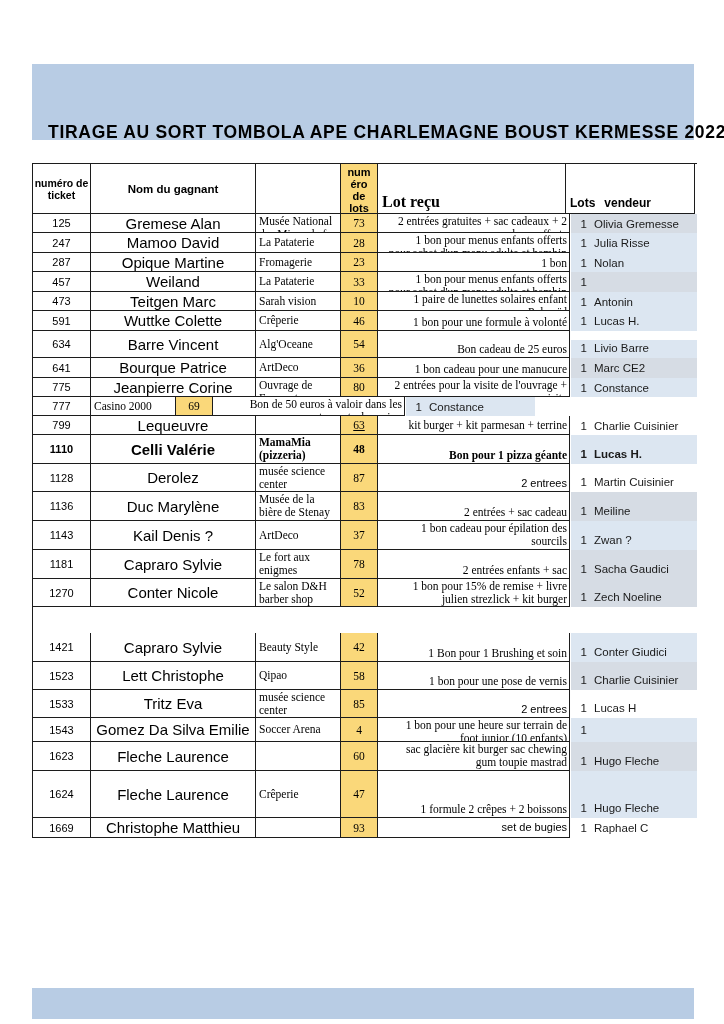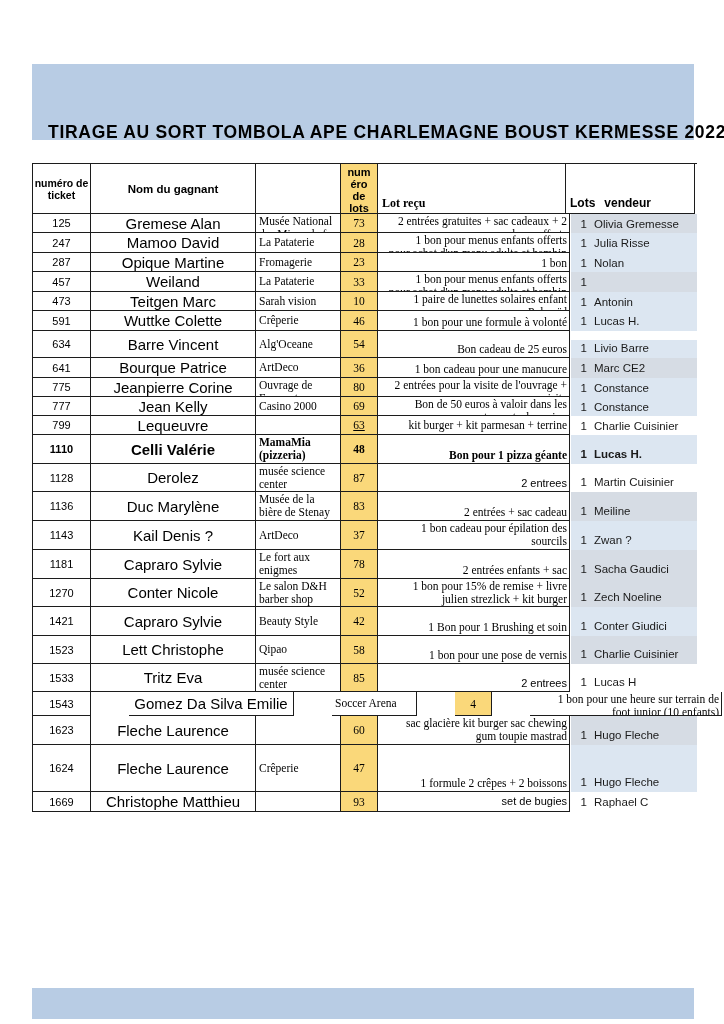--- a/index.html
+++ b/index.html
@@ -42,21 +42,21 @@
   .c-vendor.low{align-items:flex-end;padding-bottom:4px;box-sizing:border-box;}
   .v-count{flex:none;width:16px;text-align:right;margin-right:7px;}
   .underline{text-decoration:underline;}
   
   #hdr{height:50px;}
   #hdr .c{display:flex;}
   .h-ticket{width:58px;font-size:10.5px;font-weight:bold;text-align:center;align-items:center;justify-content:center;line-height:12px;}
   .h-name{width:165px;font-size:11.5px;font-weight:bold;text-align:center;align-items:center;justify-content:center;}
   .h-biz{width:85px;}
   .h-lotno{width:37px;background:#fad87a;font-size:11px;font-weight:bold;text-align:center;line-height:12px;align-items:flex-start;justify-content:center;padding-top:2px;box-sizing:border-box;}
-  .h-lot{width:188px;font-family:"Liberation Serif",serif;font-size:12px;font-weight:bold;align-items:flex-end;padding:0 0 2px 4px;box-sizing:border-box;}
+  .h-lot{width:188px;font-family:"Liberation Serif",serif;font-size:16px;font-weight:bold;align-items:flex-end;padding:0 0 2px 4px;box-sizing:border-box;}
   .h-vendor{width:129px;font-size:12px;font-weight:bold;align-items:flex-end;padding:0 0 3px 4px;box-sizing:border-box;}
   .h-vendor .gap{display:inline-block;width:9px;}
 </style>
 </head>
 <body>
 
 <div class="band" id="top-band"></div>
 <div class="band" id="bottom-band"></div>
 
 <div id="main-title">TIRAGE AU SORT TOMBOLA APE CHARLEMAGNE BOUST KERMESSE 2022</div>
@@ -235,21 +235,20 @@
           <span>2 entrées pour la visite de l'ouvrage +</span>
           <span>visite</span>
         </div>
         <div class="c-vendor" style="background: rgb(220, 230, 241);">
           <span class="v-count">1</span>
           <span>Constance</span>
         </div>
       </div>
       <div class="row" style="height: 19px;">
         <div class="c c-ticket">777</div>
-        <div class="c c-name">Jean Kelly</div>
         <div class="c c-biz">
           <span>Casino 2000</span>
         </div>
         <div class="c c-lotno">
           <span>69</span>
         </div>
         <div class="c c-lot top">
           <span>Bon de 50 euros à valoir dans les</span>
           <span>restaurants du casino</span>
         </div>
@@ -375,21 +374,21 @@
         </div>
         <div class="c c-lot top">
           <span>1 bon pour 15% de remise + livre</span>
           <span>julien strezlick + kit burger</span>
         </div>
         <div class="c-vendor low" style="background: rgb(214, 220, 228);">
           <span class="v-count">1</span>
           <span>Zech Noeline</span>
         </div>
       </div>
-      <div class="row" style="height: 29px;">
+      <div class="row" style="height: 29px; margin-top: 26px;">
         <div class="c c-ticket">1421</div>
         <div class="c c-name">Capraro Sylvie</div>
         <div class="c c-biz">
           <span>Beauty Style</span>
         </div>
         <div class="c c-lotno">
           <span>42</span>
         </div>
         <div class="c c-lot bottom">
           <span>1 Bon pour 1 Brushing et soin</span>
@@ -427,21 +426,21 @@
           <span>85</span>
         </div>
         <div class="c c-lot bottom sans">
           <span>2 entrees</span>
         </div>
         <div class="c-vendor low" style="background: rgb(255, 255, 255);">
           <span class="v-count">1</span>
           <span>Lucas H</span>
         </div>
       </div>
-      <div class="row" style="height: 24px; gap: 38px;">
+      <div class="row" style="height: 24px;">
         <div class="c c-ticket">1543</div>
         <div class="c c-name">Gomez Da Silva Emilie</div>
         <div class="c c-biz">
           <span>Soccer Arena</span>
         </div>
         <div class="c c-lotno">
           <span>4</span>
         </div>
         <div class="c c-lot top">
           <span>1 bon pour une heure sur terrain de</span>

